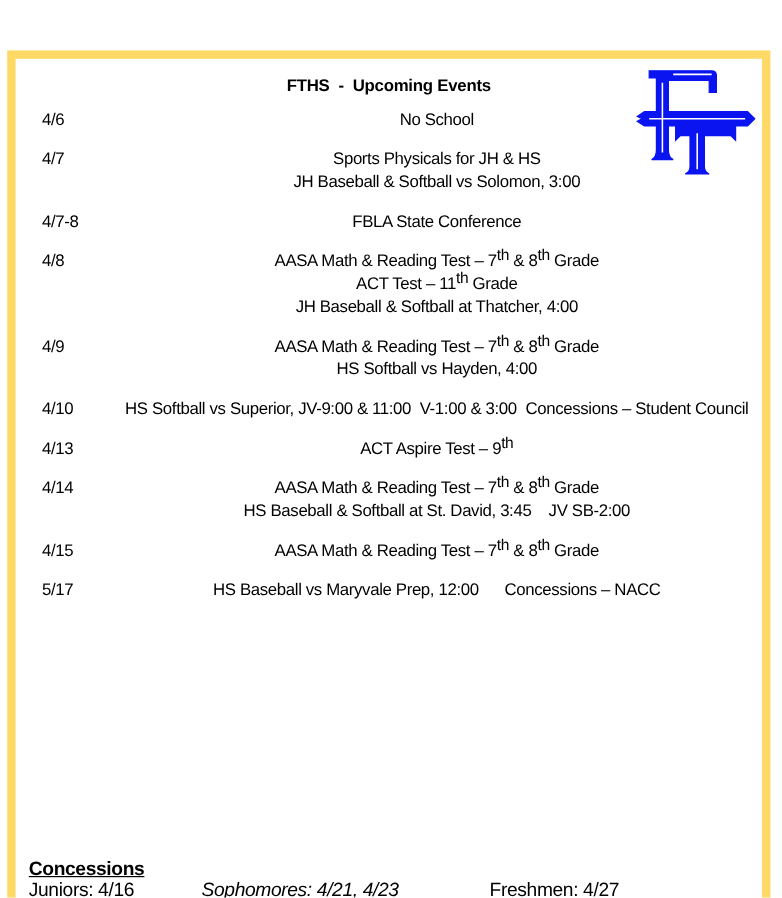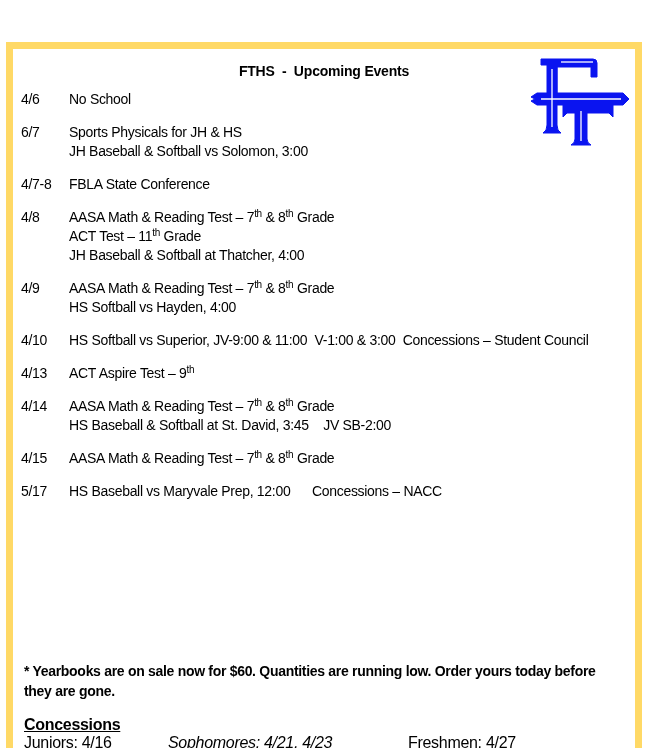--- a/index.html
+++ b/index.html
@@ -38,23 +38,24 @@
     }
     .logo {
       position: absolute;
       left: 514px;
       top: 6px;
       width: 104px;
       height: 92px;
     }
     .events {
       position: absolute;
-      left: 8px;
+      left: 22px;
       top: 41px;
       width: 610px;
+      text-align: center;
     }
     .event {
       position: relative;
       margin-bottom: 14px;
       font-size: 14px;
       line-height: 19px;
       letter-spacing: -0.3px;
     }
     .event .date {
       position: absolute;
@@ -62,21 +63,21 @@
       top: 0;
       white-space: nowrap;
     }
     .event .lines {
       margin-left: 48px;
     }
     .event .line {
       white-space: pre;
     }
     sup {
-      font-size: 10px;
+      font-size: 13px;
       line-height: 0;
       vertical-align: 5px;
     }
     .yearbook {
       position: absolute;
       left: 11px;
       top: 612px;
       width: 600px;
       font-weight: bold;
       font-size: 14px;
@@ -140,21 +141,21 @@
   <div class="events">
 
     <div class="event">
       <span class="date">4/6</span>
       <div class="lines">
         <div class="line">No School</div>
       </div>
     </div>
 
     <div class="event">
-      <span class="date">6/7</span>
+      <span class="date">4/7</span>
       <div class="lines">
         <div class="line">Sports Physicals for JH &amp; HS</div>
         <div class="line">JH Baseball &amp; Softball vs Solomon, 3:00</div>
       </div>
     </div>
 
     <div class="event">
       <span class="date">4/7-8</span>
       <div class="lines">
         <div class="line">FBLA State Conference</div>
@@ -212,21 +213,20 @@
     <div class="event">
       <span class="date">5/17</span>
       <div class="lines">
         <div class="line">HS Baseball vs Maryvale Prep, 12:00      Concessions – NACC</div>
       </div>
     </div>
 
 
   </div>
 
-  <div class="yearbook">* Yearbooks are on sale now for $60.  Quantities are running low.  Order yours today before they are gone.</div>
 
   <div class="concessions">
     <div class="heading">Concessions</div>
     <div class="crow">
       <span class="c1">Juniors: 4/16</span>
       <span class="c2">Sophomores: 4/21, 4/23</span>
       <span class="c3">Freshmen: 4/27</span>
     </div>
     <div class="crow">
       <span class="c1">NACC: 4/17</span>

